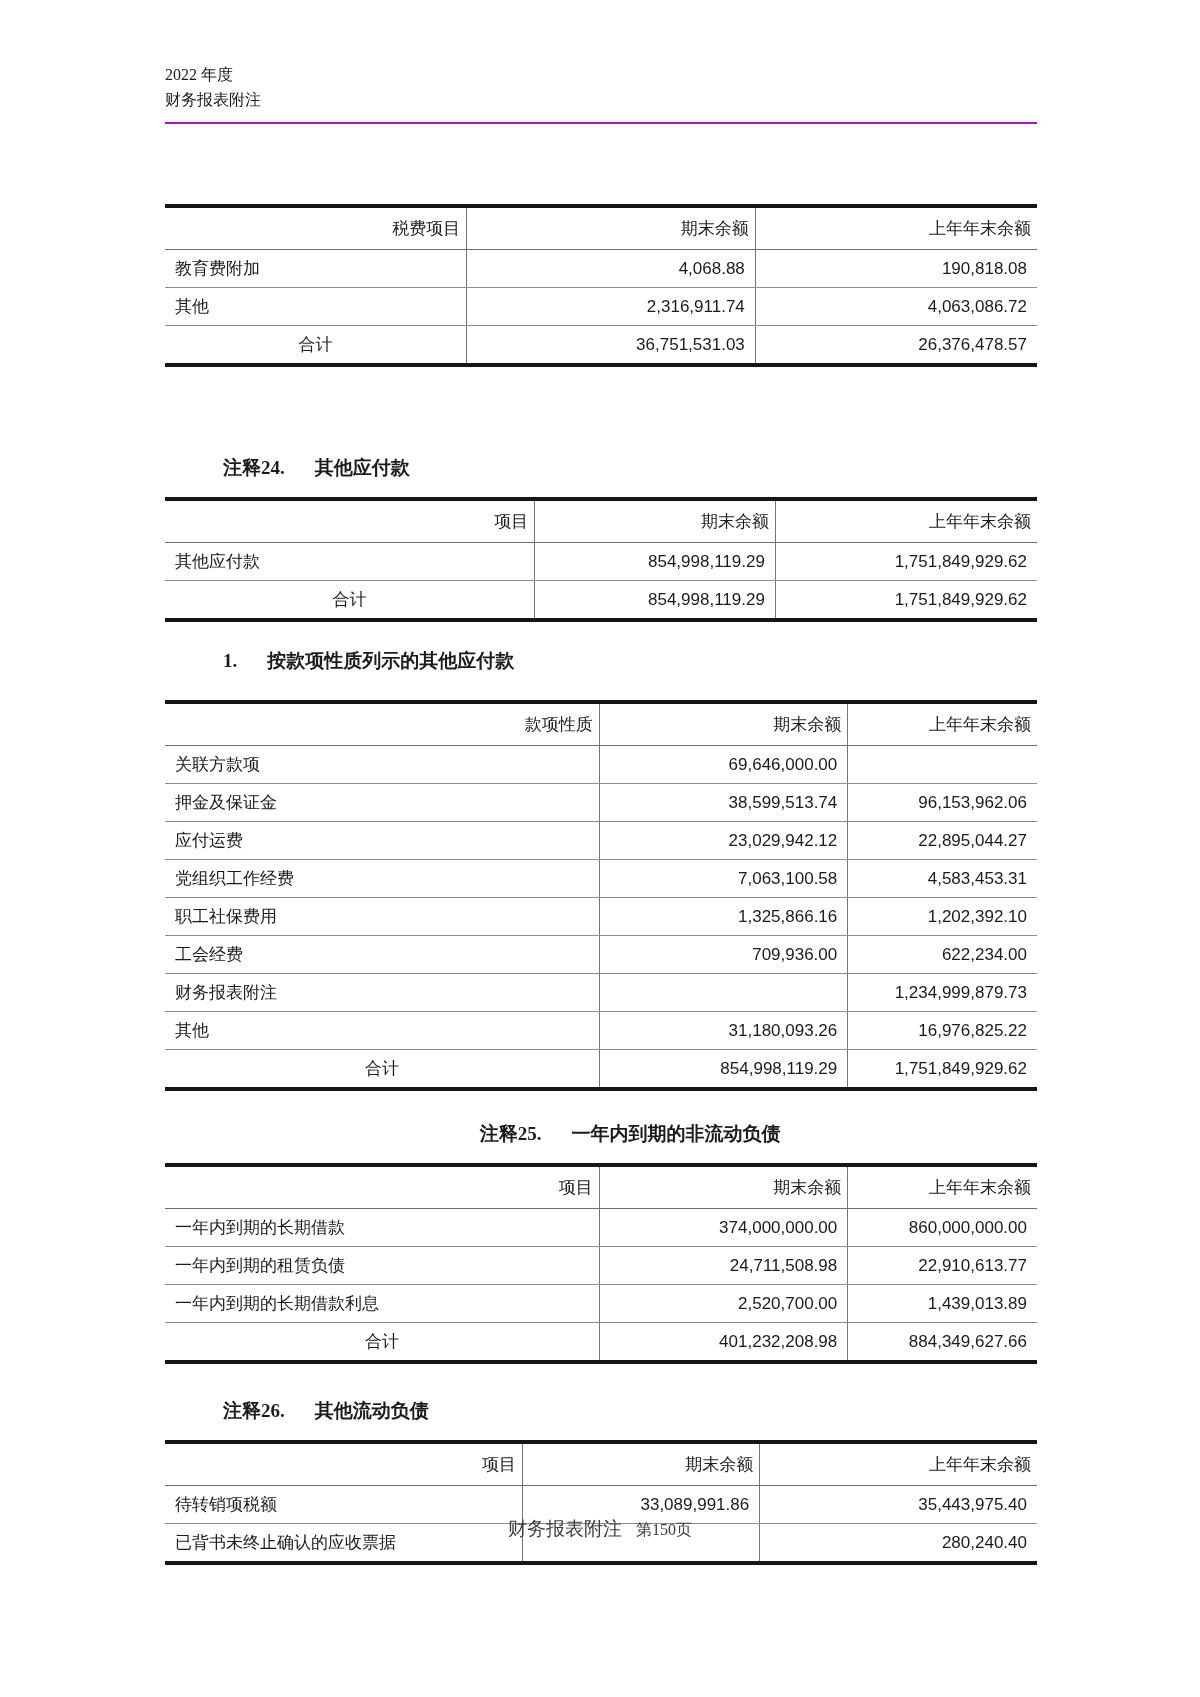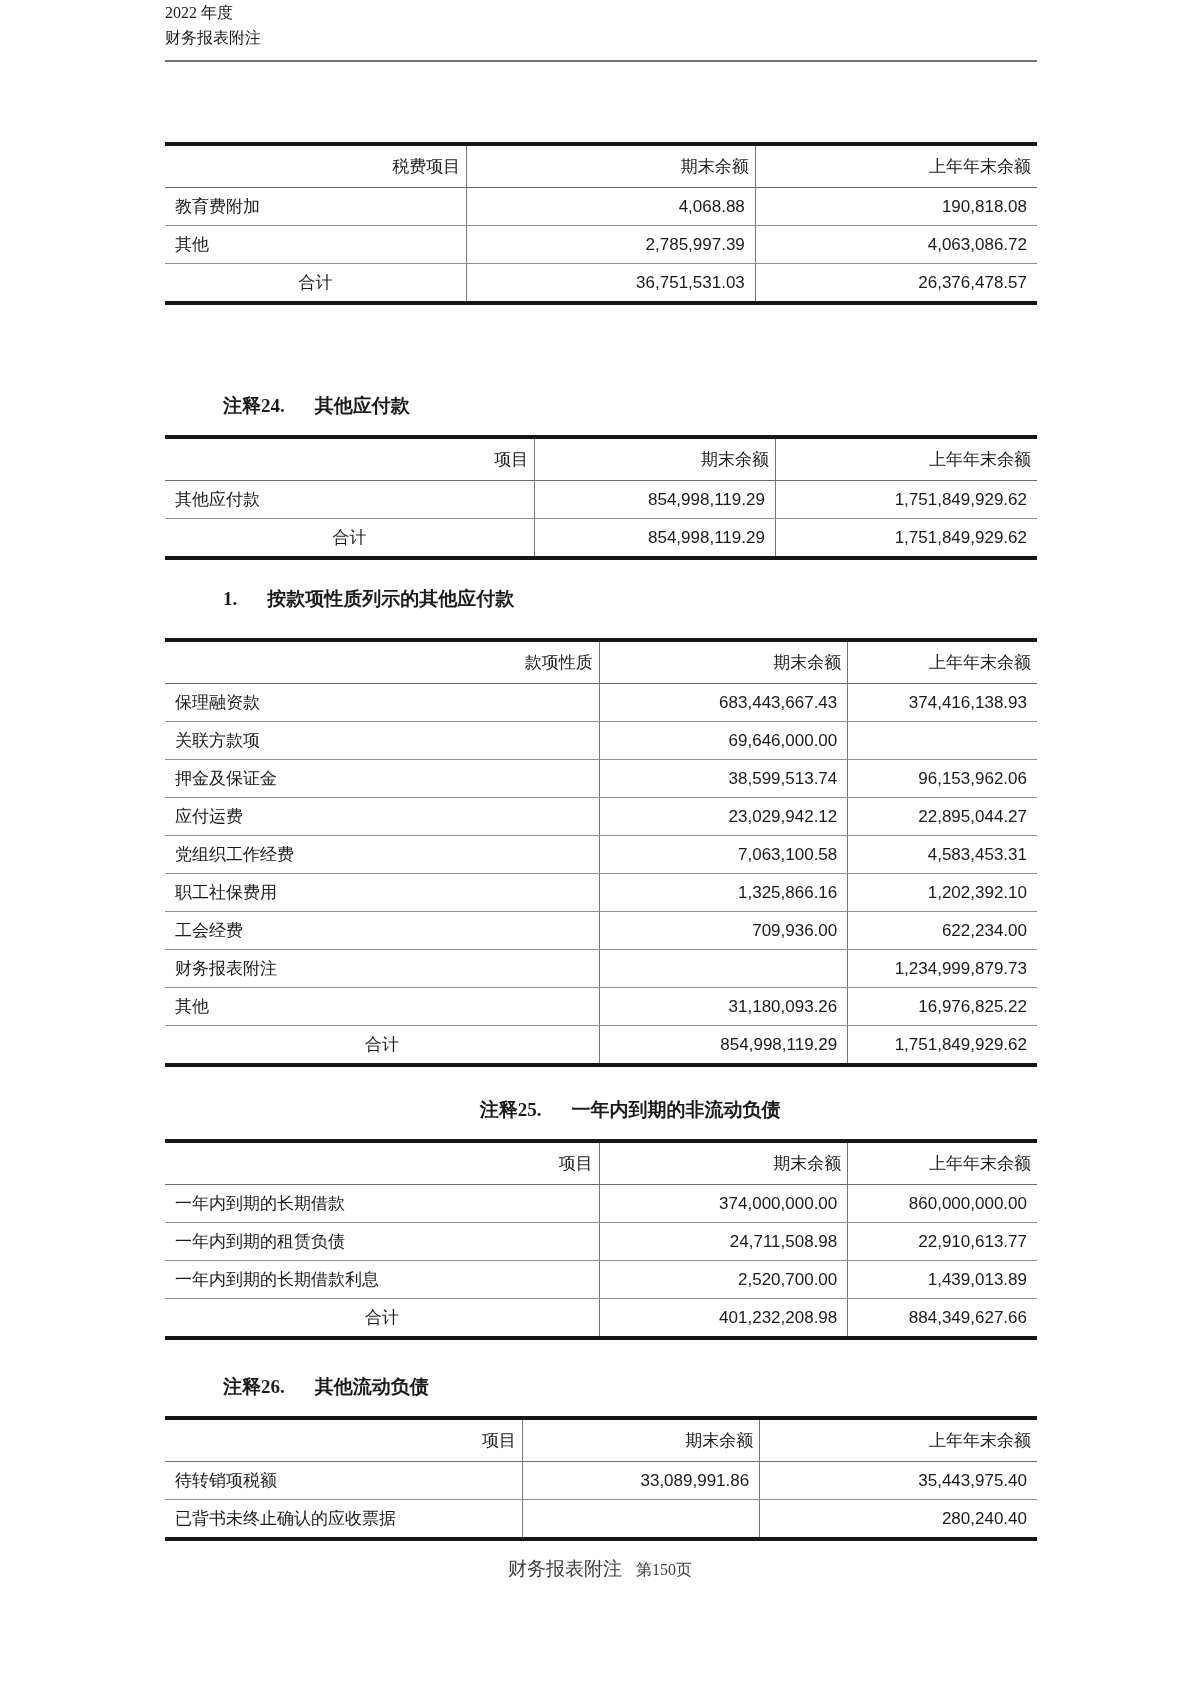--- a/index.html
+++ b/index.html
@@ -6,21 +6,21 @@
   html,body { margin:0; padding:0; background:#e8e8e8; }
   .page {
     width:1200px; height:1697px; margin:0 auto; position:relative;
     background:#ffffff; color:#1b1b1b;
     font-family:"Liberation Serif","DejaVu Serif",serif;
     overflow:hidden;
   }
   .content { margin-left:165px; width:872px; }
 
   
-  .doc-header { border-bottom:2px solid #737373; padding-bottom:10px; }
+  .doc-header { padding-top:62px; border-bottom:2px solid #a21caf; padding-bottom:10px; }
   .doc-header .hline { font-size:16px; line-height:25px; }
 
   
   .note-heading { font-weight:bold; font-size:19px; line-height:26px; padding-left:58px; }
   .note-heading .h-title { margin-left:30px; }
 
   
   table.fin {
     width:100%; border-collapse:collapse; table-layout:fixed;
     border-top:4px solid #161616; border-bottom:4px solid #161616;
@@ -45,21 +45,21 @@
   .mt-tableB { margin-top:16px; }
   .mt-sub1 { margin-top:26px; }
   .mt-tableC { margin-top:26px; }
   .mt-h25 { margin-top:30px;text-align:center; }
   .mt-tableD { margin-top:16px; }
   .mt-h26 { margin-top:34px; }
   .mt-tableE { margin-top:16px; }
 
   
   .doc-footer {
-    position:absolute; top:1556px; left:0; width:100%;
+    position:absolute; top:1516px; left:0; width:100%;
     text-align:center; color:#3c3c3c;
   }
   .doc-footer .f-title { font-size:19px; }
   .doc-footer .f-page { font-size:16px; margin-left:14px; }
 </style>
 </head>
 <body>
 
 <div class="page">
   <div class="content">
@@ -83,21 +83,21 @@
           </tr>
         </thead>
         <tbody>
           <tr>
             <td class="c-label">教育费附加</td>
             <td class="c-num">4,068.88</td>
             <td class="c-num">190,818.08</td>
           </tr>
           <tr>
             <td class="c-label">其他</td>
-            <td class="c-num">2,785,997.39</td>
+            <td class="c-num">2,316,911.74</td>
             <td class="c-num">4,063,086.72</td>
           </tr>
           <tr class="total-row">
             <td class="c-label">合计</td>
             <td class="c-num">36,751,531.03</td>
             <td class="c-num">26,376,478.57</td>
           </tr>
         </tbody>
       </table>
 
@@ -143,25 +143,20 @@
           <col style="width: 21.7%;">
         </colgroup>
         <thead>
           <tr>
             <th>款项性质</th>
             <th>期末余额</th>
             <th>上年年末余额</th>
           </tr>
         </thead>
         <tbody>
-          <tr>
-            <td class="c-label">保理融资款</td>
-            <td class="c-num">683,443,667.43</td>
-            <td class="c-num">374,416,138.93</td>
-          </tr>
           <tr>
             <td class="c-label">关联方款项</td>
             <td class="c-num">69,646,000.00</td>
             <td class="c-num"></td>
           </tr>
           <tr>
             <td class="c-label">押金及保证金</td>
             <td class="c-num">38,599,513.74</td>
             <td class="c-num">96,153,962.06</td>
           </tr>

